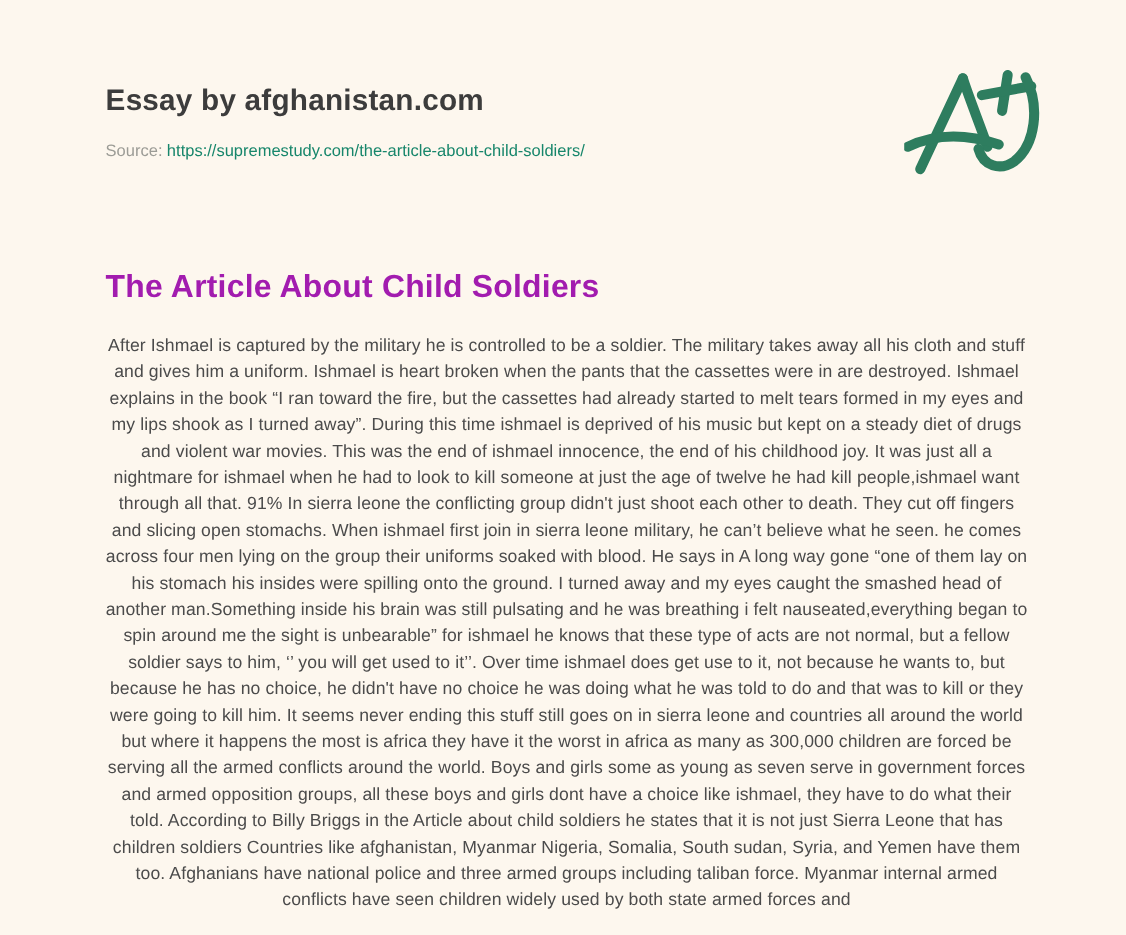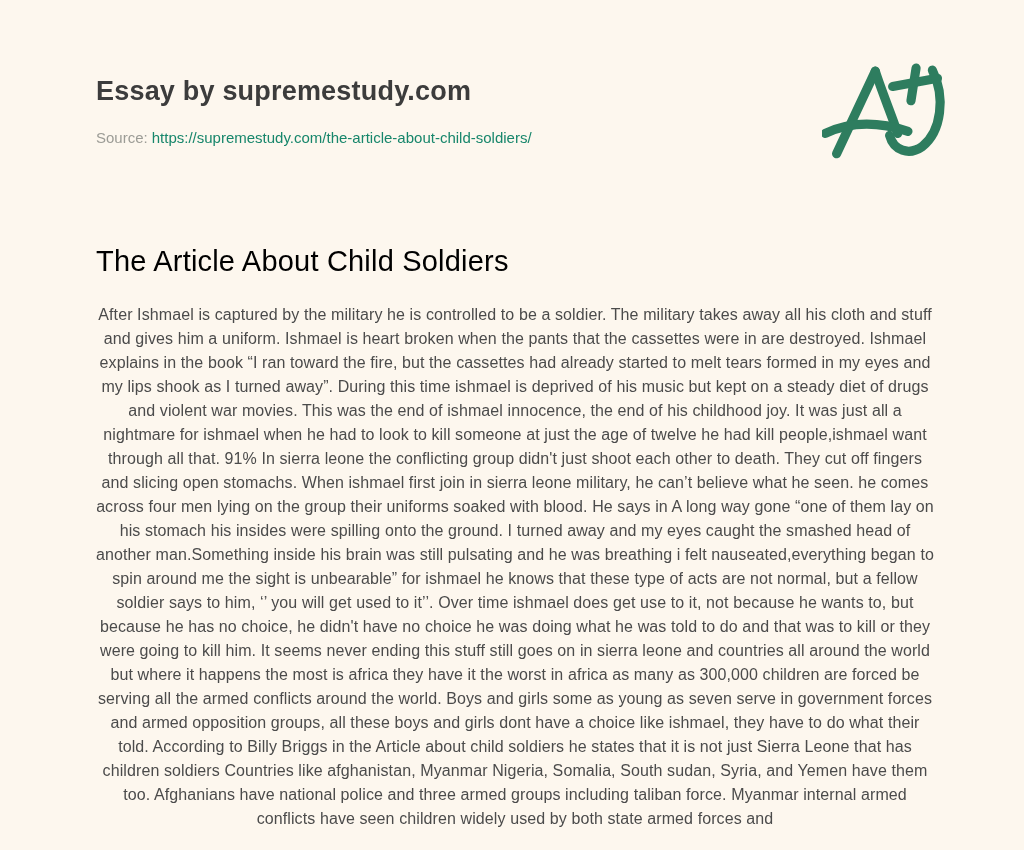--- a/index.html
+++ b/index.html
@@ -35,42 +35,42 @@
   }
   .logo {
     position: absolute;
     top: 60px;
     right: 74px;
     width: 128px;
     height: 106px;
   }
   .article-title {
     font-size: 29px;
-    font-weight: normal;
-    color: #000000;
+    font-weight: bold;
+    color: #a21caf;
     margin: 99px 0 25px 0;
     letter-spacing: 0.2px;
   }
   .article-body {
     width: 838px;
     font-size: 16px;
     line-height: 24px;
     color: #4B4B4B;
     margin: 0;
     letter-spacing: 0.1px;
     text-align: center;
   }
 </style>
 </head>
 <body>
 
 <div class="page">
 
   <div class="header">
-    <h1 class="site-heading">Essay by supremestudy.com</h1>
+    <h1 class="site-heading">Essay by afghanistan.com</h1>
 
     <div class="source-line">
       <span>Source:</span><a href="#">https://supremestudy.com/the-article-about-child-soldiers/</a>
     </div>
 
     <div class="logo">
       <svg viewBox="0 0 125 104" width="128" height="106" aria-hidden="true">
         <g stroke="#2E7D5F" stroke-width="9" stroke-linecap="round" fill="none">
           <path d="M14 92 L52 11"></path>
           <path d="M52 11 C58 30 68 54 74 72"></path>

